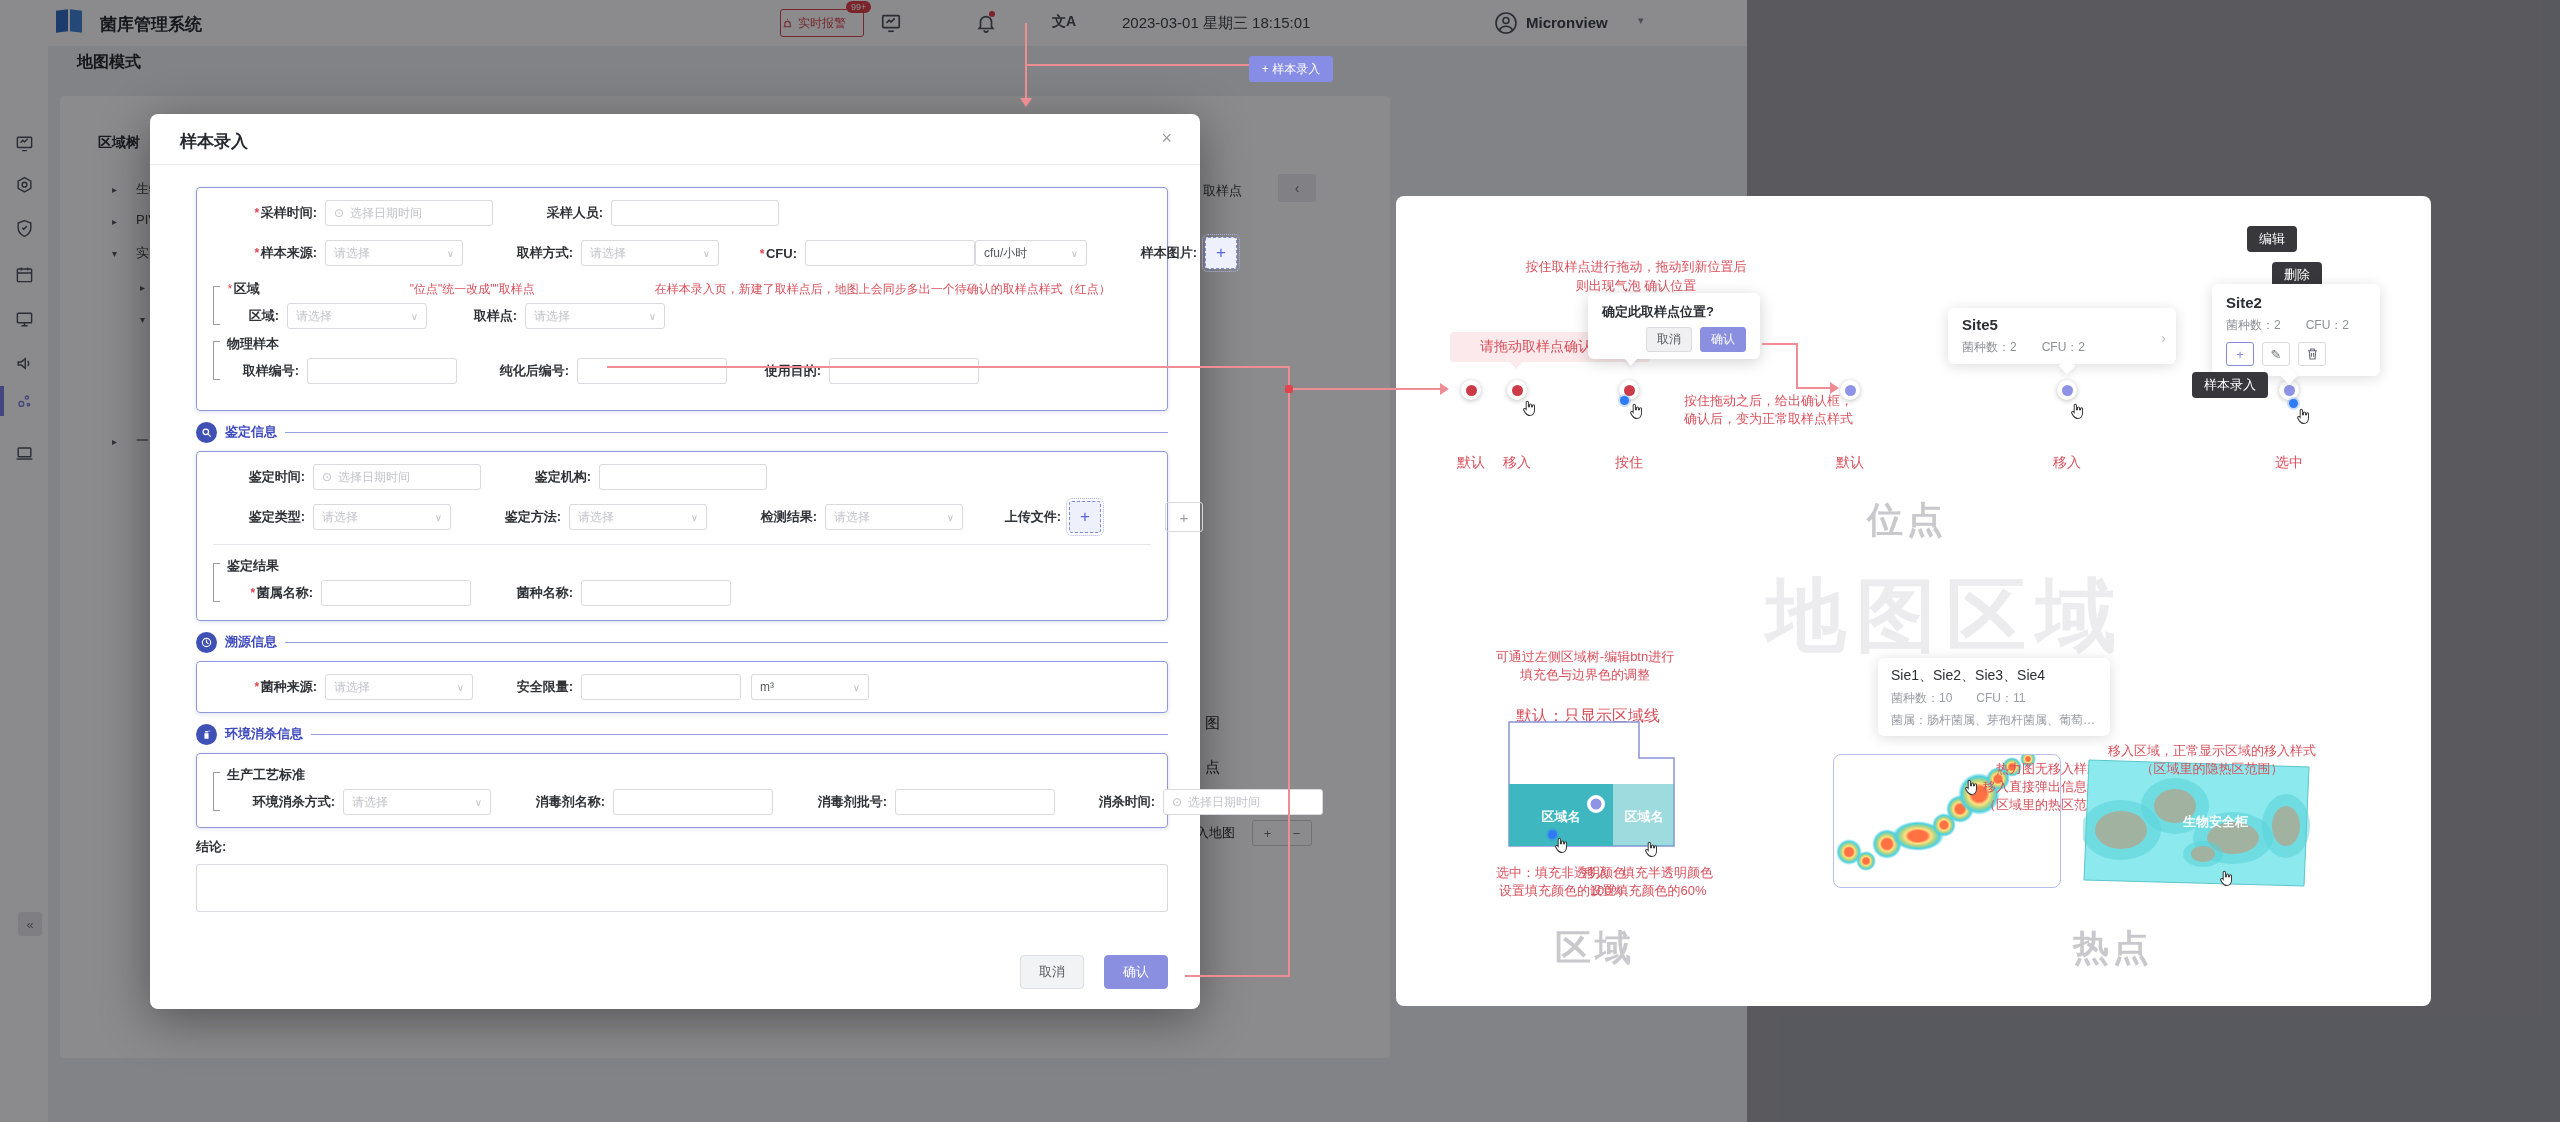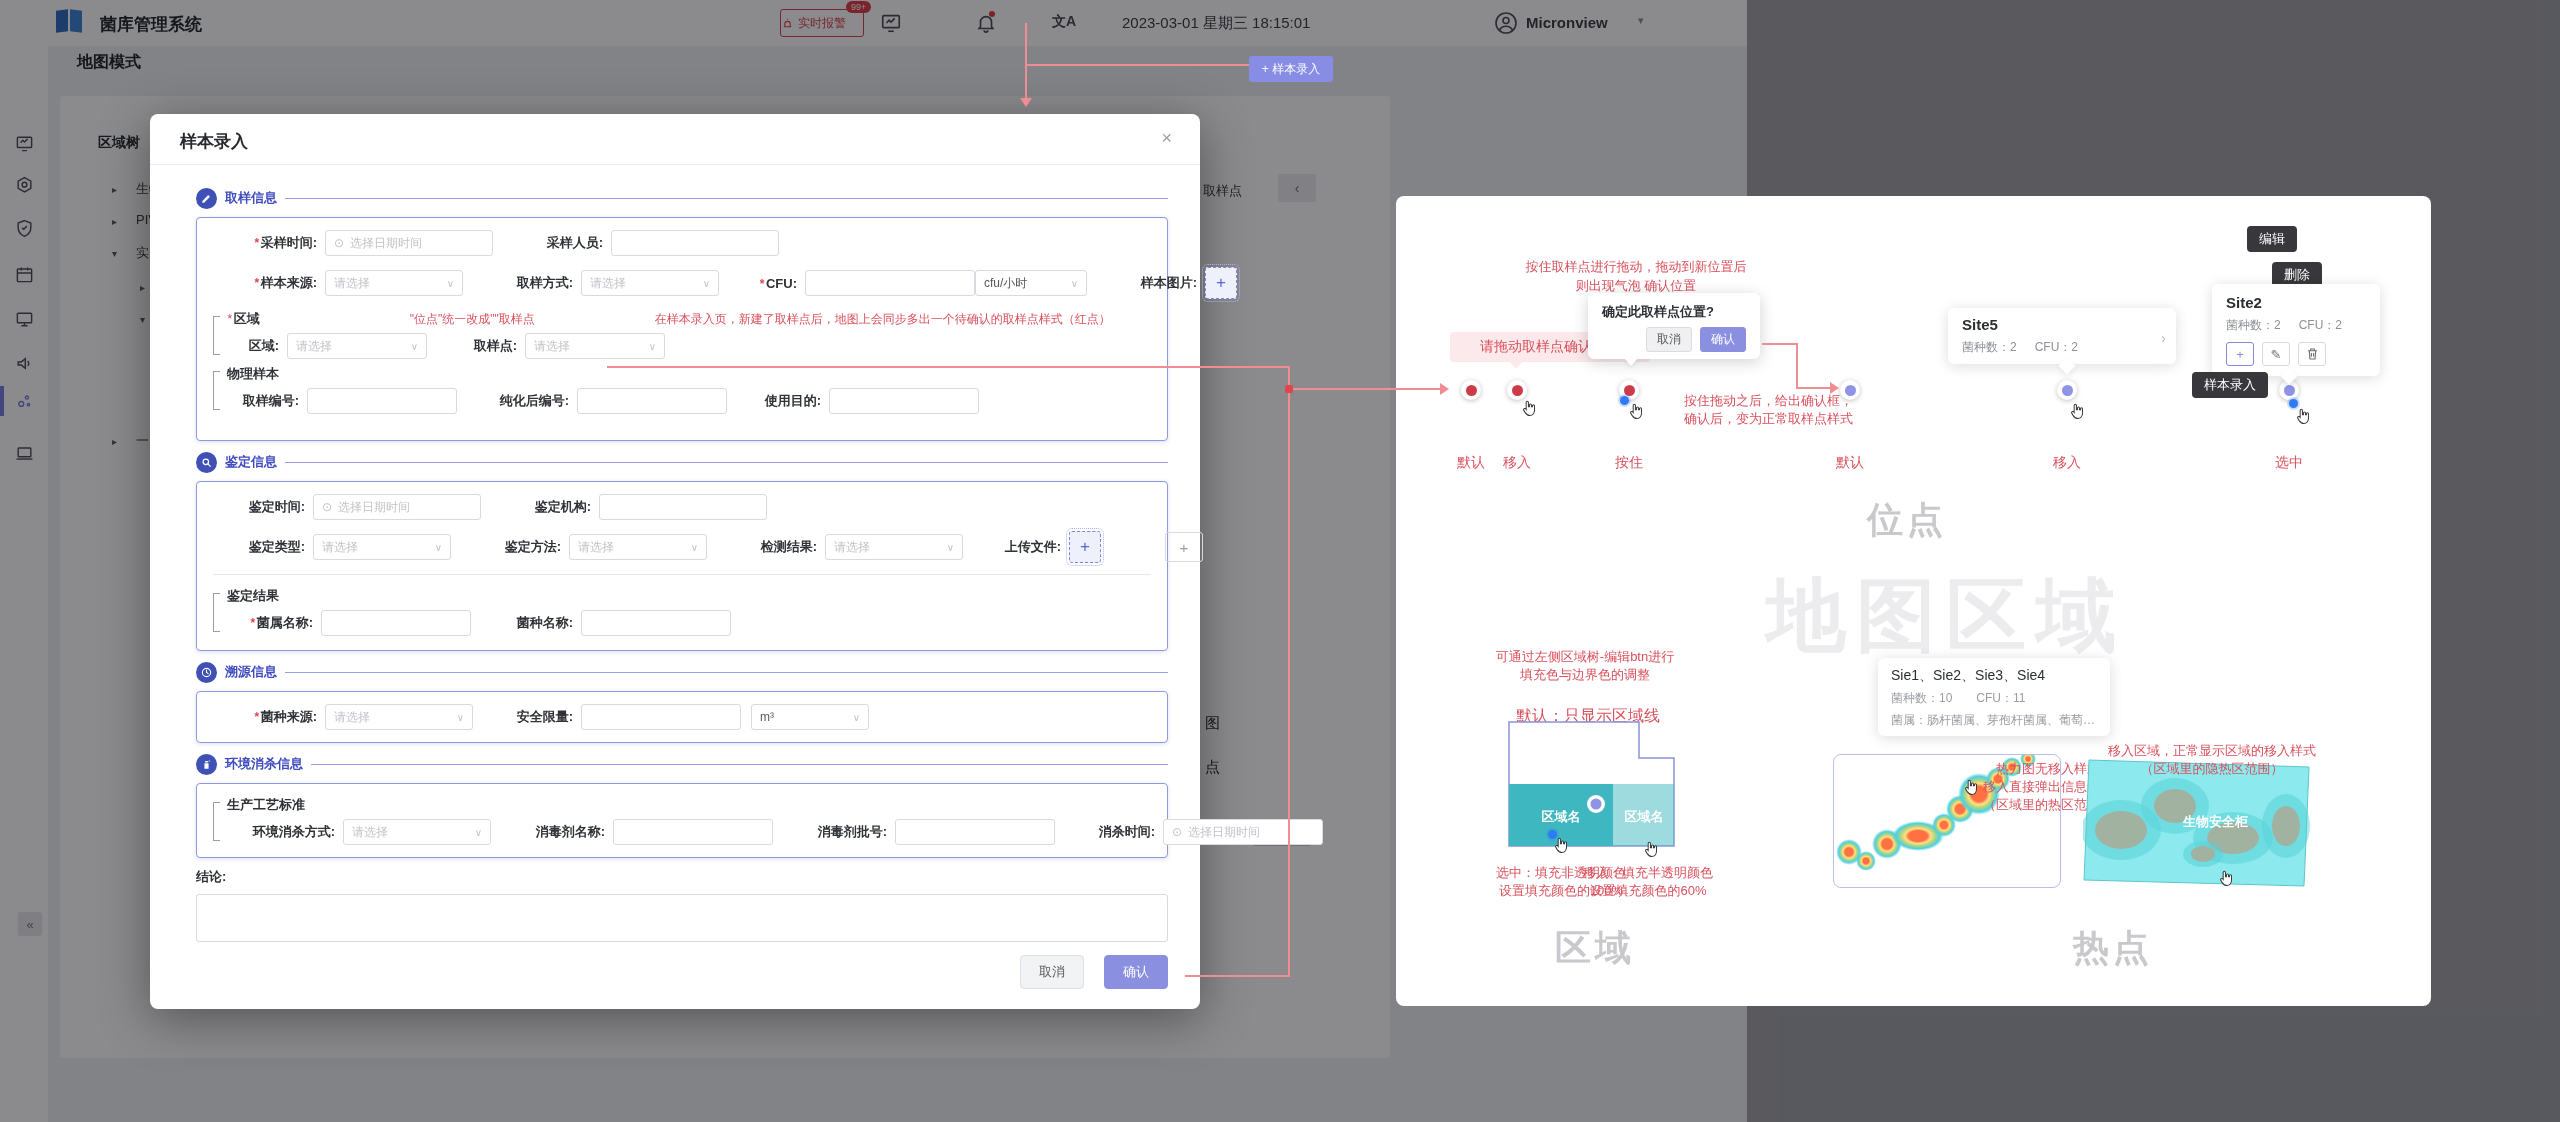--- a/index.html
+++ b/index.html
@@ -39,21 +39,21 @@
   
   .overlay{position:absolute;inset:0;background:rgba(8,9,12,0.47);z-index:5;}
   .addbtn{position:absolute;left:1249px;top:56px;width:84px;height:26px;background:#878ce4;color:#fff;font-size:12px;border-radius:3px;display:flex;align-items:center;justify-content:center;z-index:15;}
   
   .panel{position:absolute;left:1396px;top:196px;width:1035px;height:810px;background:#fff;border-radius:8px;z-index:10;}
   .note{position:absolute;font-size:13px;color:#d9505c;white-space:nowrap;}
   .ctr{transform:translateX(-50%);}
   .blacktip{position:absolute;background:rgba(38,38,43,.92);color:#fff;font-size:13px;padding:4px 12px;border-radius:4px;white-space:nowrap;}
   .sitecard{position:absolute;background:#fff;border-radius:6px;box-shadow:0 2px 14px rgba(0,0,0,.14);padding:10px 14px;}
   .sname2{font-size:15px;color:#2b2e33;font-weight:bold;}
-  .sstats{font-size:12px;color:#8d9096;margin-top:6px;display:flex;gap:18px;white-space:nowrap;}
+  .sstats{font-size:12px;color:#8d9096;margin-top:6px;display:flex;gap:25px;white-space:nowrap;}
   .cardbtns{display:flex;gap:8px;margin-top:8px;}
   .cbtn{width:26px;height:22px;border:1px solid #d9d9de;border-radius:3px;color:#6d7076;font-size:13px;display:flex;align-items:center;justify-content:center;background:#fff;}
   .cbtn.plus{border-color:#8589e0;color:#8589e0;}
   .diamond{position:absolute;width:12px;height:12px;background:#fff;transform:rotate(45deg);box-shadow:2px 2px 6px rgba(0,0,0,.08);}
   .pop{position:absolute;left:192px;top:97px;width:172px;height:66px;background:#fff;border-radius:6px;box-shadow:0 3px 16px rgba(0,0,0,.18);}
   .poptitle{position:absolute;left:14px;top:10px;font-size:13px;font-weight:bold;color:#2b2e33;white-space:nowrap;}
   .popbtns{position:absolute;right:14px;top:34px;display:flex;gap:8px;}
   .pbtn{font-size:12px;border-radius:3px;padding:3px 10px;}
   .pbtn.gray{background:#f0f0f2;border:1px solid #dcdce0;color:#55585e;}
   .pbtn.purple{background:#8a8fe0;color:#fff;border:1px solid #8a8fe0;}
@@ -402,29 +402,20 @@
 
   <div class="modal">
     <div class="mhead">
       <div class="mtitle">样本录入</div>
       <div class="mclose">×</div>
     </div>
     <div class="mbody">
 
       
       <div>
-        <div class="shead">
-          <span class="sico">
-              <svg width="11" height="11" viewBox="0 0 16 16" fill="#fff">
-                <path d="M2 11.5L10.5 3l2.5 2.5L4.5 14H2v-2.5z"></path>
-              </svg>
-            </span>
-          <span class="sname">取样信息</span>
-          <span class="sline"></span>
-        </div>
         <div class="sbox">
           <div class="frow">
             <span class="lb" style="width:104px"><i class="star">*</i><span>采样时间:</span></span>
             <span class="inp fake" style="width:168px">
                 <span>⊙</span>
                 <span>选择日期时间</span>
               </span>
             <span class="gap"></span>
             <span class="lb" style="width:88px">采样人员:</span>
             <input class="inp" style="width: 168px;">

